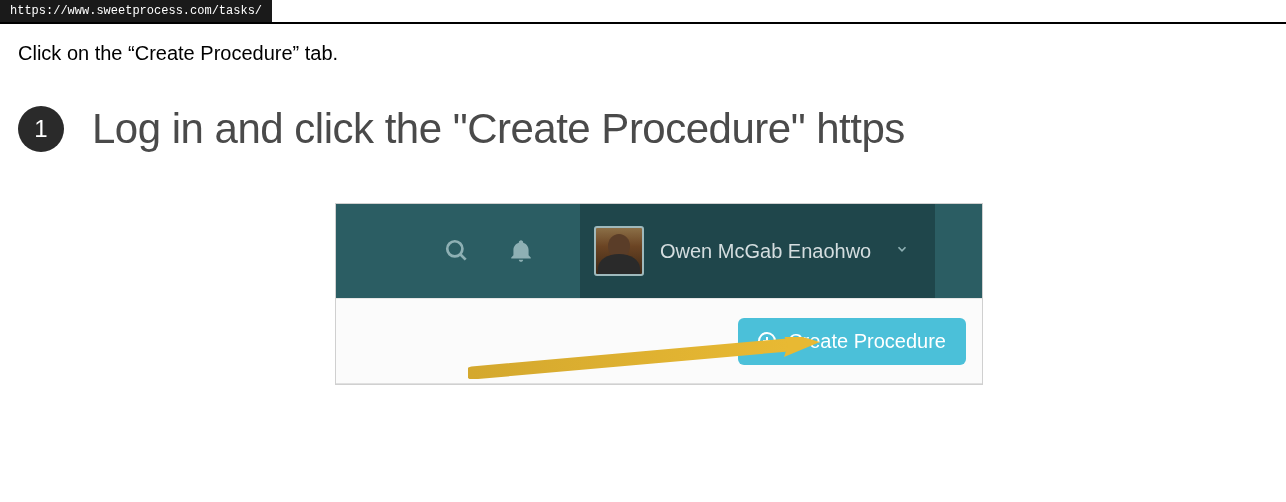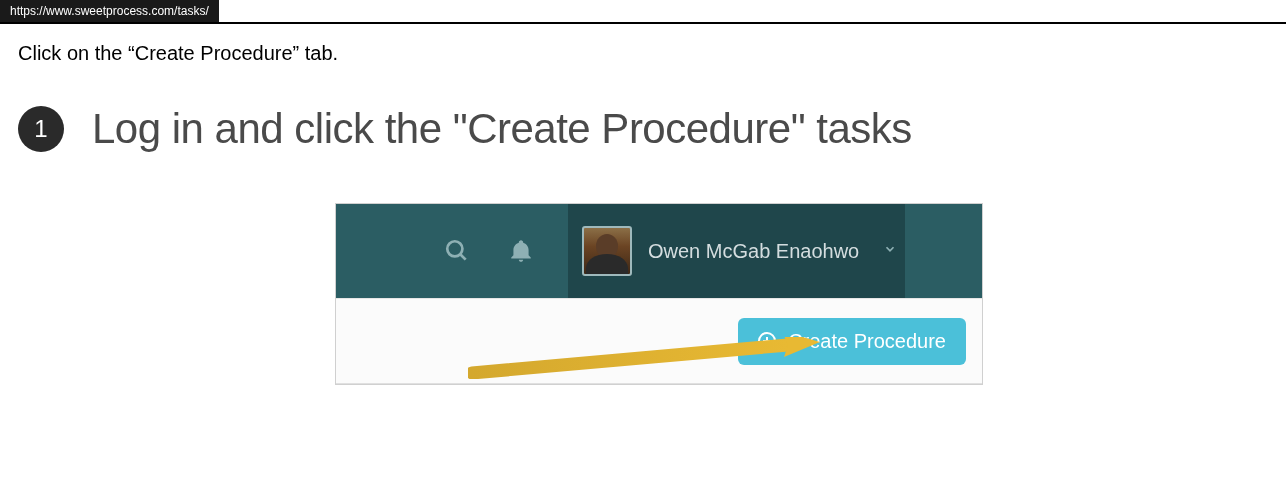--- a/index.html
+++ b/index.html
@@ -13,21 +13,21 @@
       width: 1286px;
       height: 502px;
       position: relative;
     }
     .url-bar {
       background: #1a1a1a;
       color: #ffffff;
       font-size: 12px;
       padding: 4px 10px;
       display: inline-block;
-      font-family: Liberation Sans, sans-serif;
+      font-family: Liberation Mono, monospace;
       text-align: center;
     }
     .divider-line {
       border-top: 2px solid #000;
       margin-top: 0;
     }
     .instruction-text {
       font-size: 20px;
       font-family: Arial, sans-serif;
       color: #000;
@@ -89,22 +89,22 @@
     }
     .icon-btn svg {
       width: 26px;
       height: 26px;
     }
     .user-section {
       background: #1f464b;
       height: 100%;
       display: flex;
       align-items: center;
-      padding: 0 8px 0 14px;
-      margin-left: 34px;
+      padding: 0 26px 0 14px;
+      margin-left: 46px;
       gap: 16px;
     }
     .avatar {
       width: 50px;
       height: 50px;
       border: 2px solid #9fb9bc;
       border-radius: 3px;
       background: linear-gradient(180deg, #8b6f47 0%, #6b4423 40%, #3d2817 100%);
       position: relative;
       overflow: hidden;
@@ -209,21 +209,21 @@
 
 
 
 <div class="url-bar">https://www.sweetprocess.com/tasks/</div>
 <div class="divider-line"></div>
 
 <div class="instruction-text">Click on the “Create Procedure” tab.</div>
 
 <div class="step-row">
   <div class="step-badge">1</div>
-  <div class="step-title">Log in and click the "Create Procedure" tasks</div>
+  <div class="step-title">Log in and click the "Create Procedure" https</div>
 </div>
 
 <div class="screenshot-container">
   <div class="app-header">
     <div class="header-left">
       <div class="icon-btn">
         <svg viewBox="0 0 24 24" fill="none" stroke="currentColor" stroke-width="2.5">
           <circle cx="10" cy="10" r="7"></circle>
           <line x1="20" y1="20" x2="15" y2="15"></line>
         </svg>

